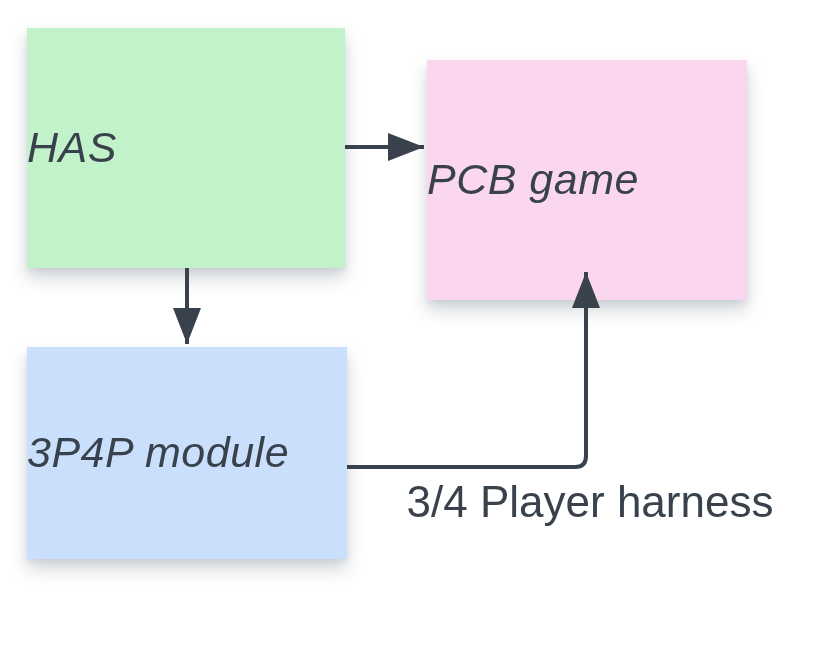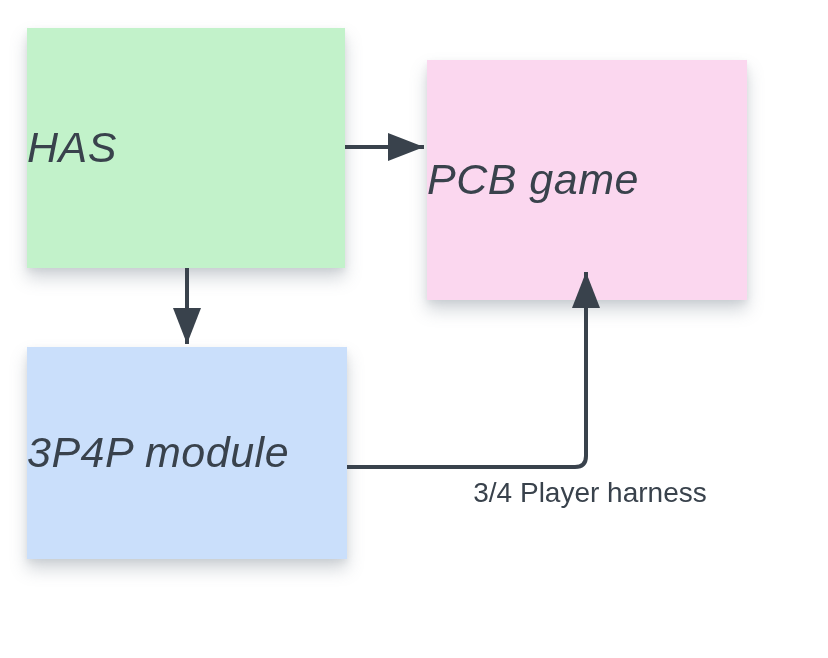--- a/index.html
+++ b/index.html
@@ -47,21 +47,21 @@
     fill: none;
   }
   .arrowhead {
     fill: var(--ink, #39424c);
   }
   .connector-label {
     position: absolute;
     left: 590px;
     top: 478px;
     transform: translateX(-50%);
-    font-size: 28px;
+    font-size: 44px;
     line-height: 1.1;
     color: var(--ink, #39424c);
     white-space: nowrap;
     text-shadow: 0 0 4px #ffffff;
   }
 </style>
 </head>
 <body>
 
 <div class="canvas">

